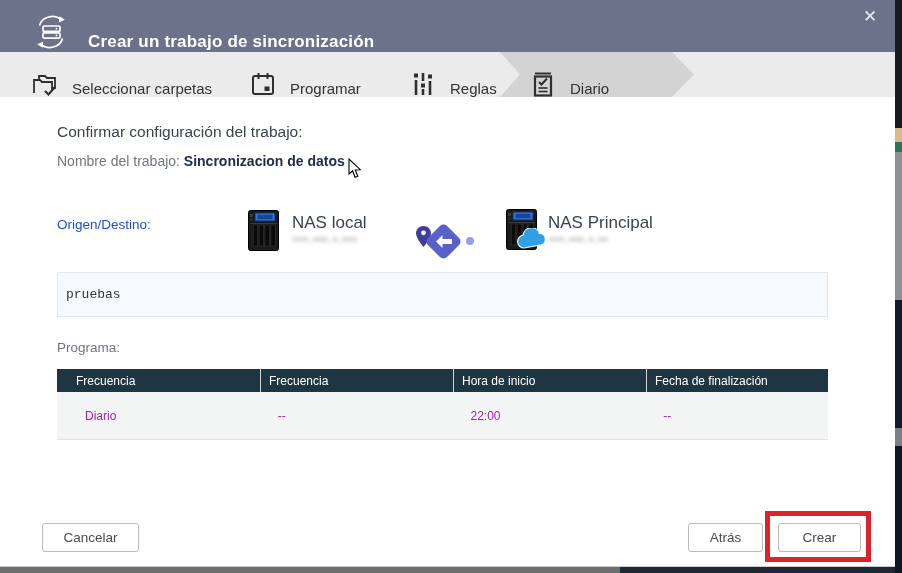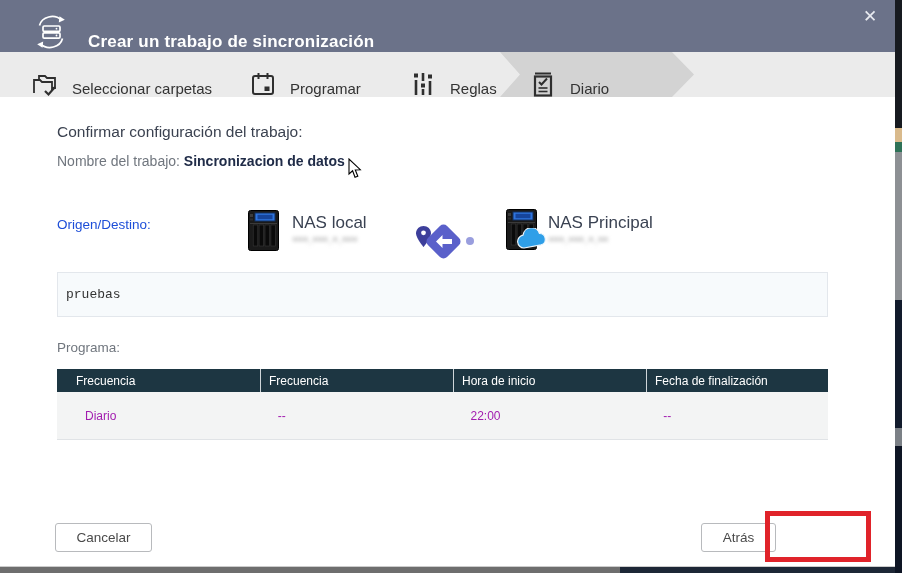--- a/index.html
+++ b/index.html
@@ -62,21 +62,21 @@
   .sched-table { position:absolute; left:57px; top:369px; width:771px; }
   .sched-head { display:flex; height:23px; background:#1d3642; }
   .sched-head .cell { flex:1; color:#fff; font-size:12px; display:flex; align-items:center; padding-left:8px;margin-left:11px; }
   .sched-head .cell + .cell { border-left:1px solid #cfd6d9; }
   .sched-body { display:flex; height:48px; background:#f3f4f4; border-bottom:1px solid #e0e3e6; }
   .sched-body .cell { flex:1; color:#a21caf; font-size:12px; display:flex; align-items:center; padding-left:8px;margin-left:20px; }
 
   
   .btn { position:absolute; height:29px; background:#fff; border:1px solid #b8babd;
     border-radius:3px; font-size:13.5px; color:#4a4a4a; font-family:"Liberation Sans",sans-serif;
-    cursor:pointer;margin-left:13px; }
+    cursor:pointer; }
   .btn-cancel { left:42px;  top:523px; width:97px; }
   .btn-back   { left:688px; top:523px; width:75px; }
   .btn-create { left:778px; top:523px; width:83px; }
   .red-box { position:absolute; left:765px; top:511px; width:106px; height:51px;
     border:5px solid #e0232a; pointer-events:none; }
 
   
   .cursor { position:absolute; left:348px; top:158px; width:15px; height:21px; }
 
   
@@ -231,20 +231,21 @@
     <div class="sched-body">
       <div class="cell">Diario</div>
       <div class="cell">--</div>
       <div class="cell">22:00</div>
       <div class="cell">--</div>
     </div>
   </div>
 
   <button class="btn btn-cancel">Cancelar</button>
   <button class="btn btn-back">Atrás</button>
+  <button class="btn btn-create">Crear</button>
   <div class="red-box"></div>
 
   <div class="bleed-right">
     <div class="br1"></div>
       <div class="br2"></div>
       <div class="br3"></div>
       <div class="br4"></div>
     <div class="br5"></div>
       <div class="br6"></div>
       <div class="br7"></div>

